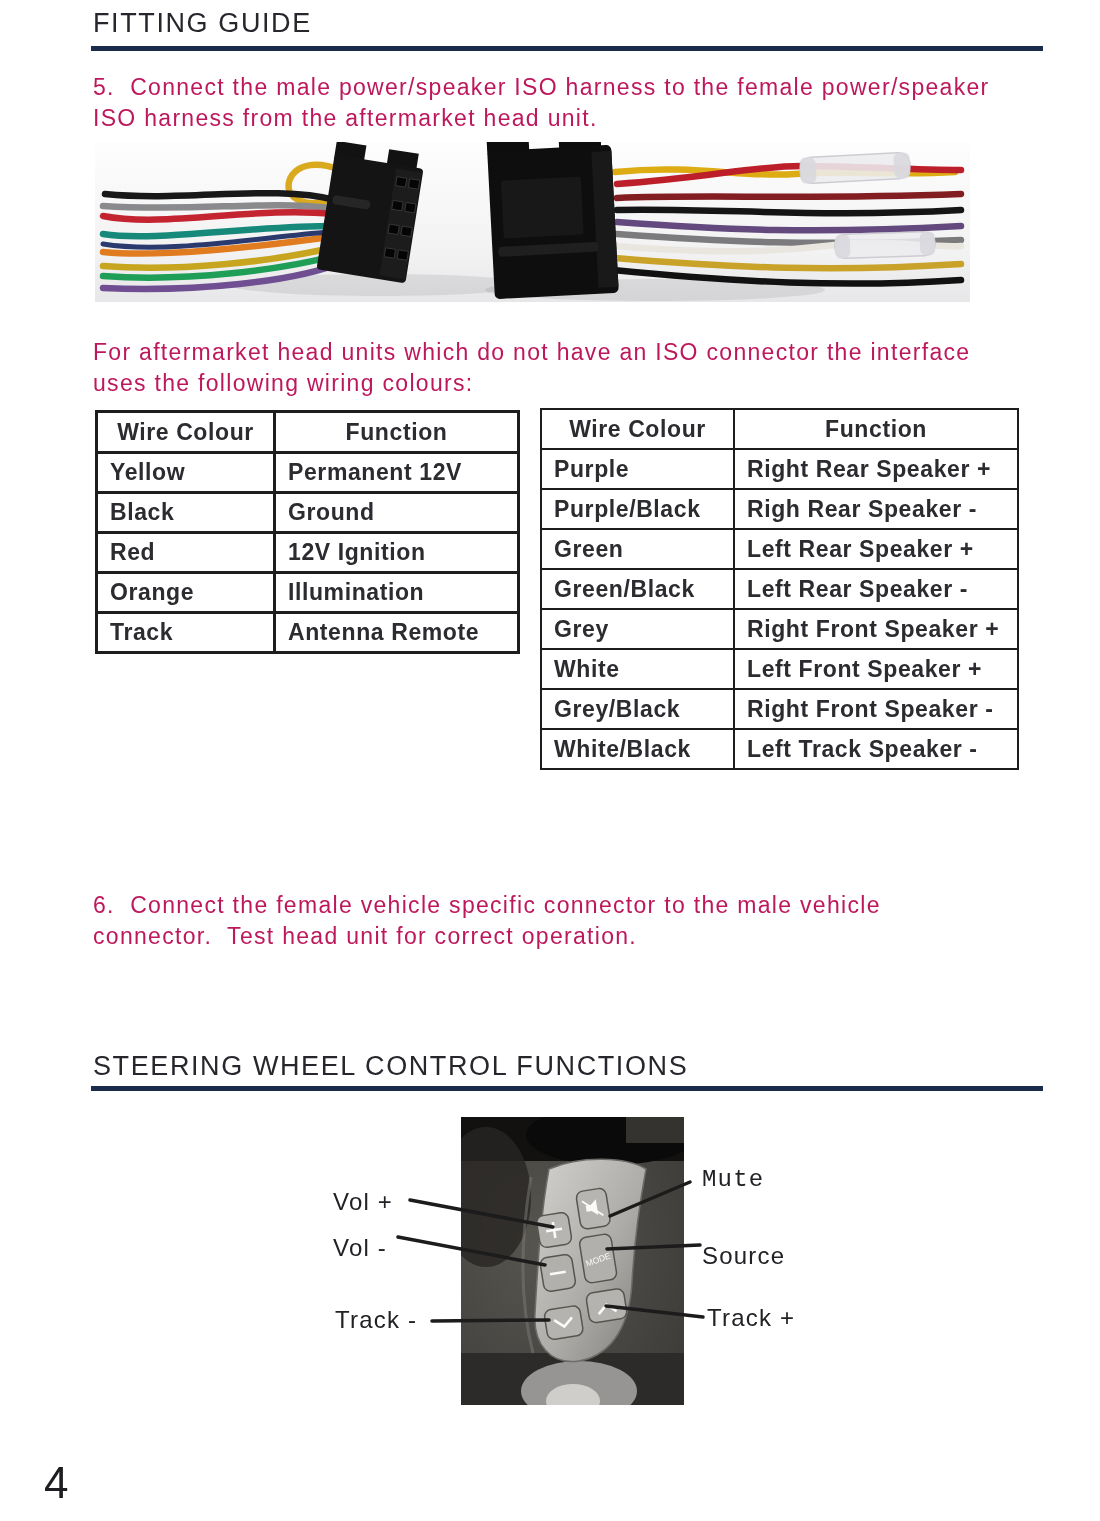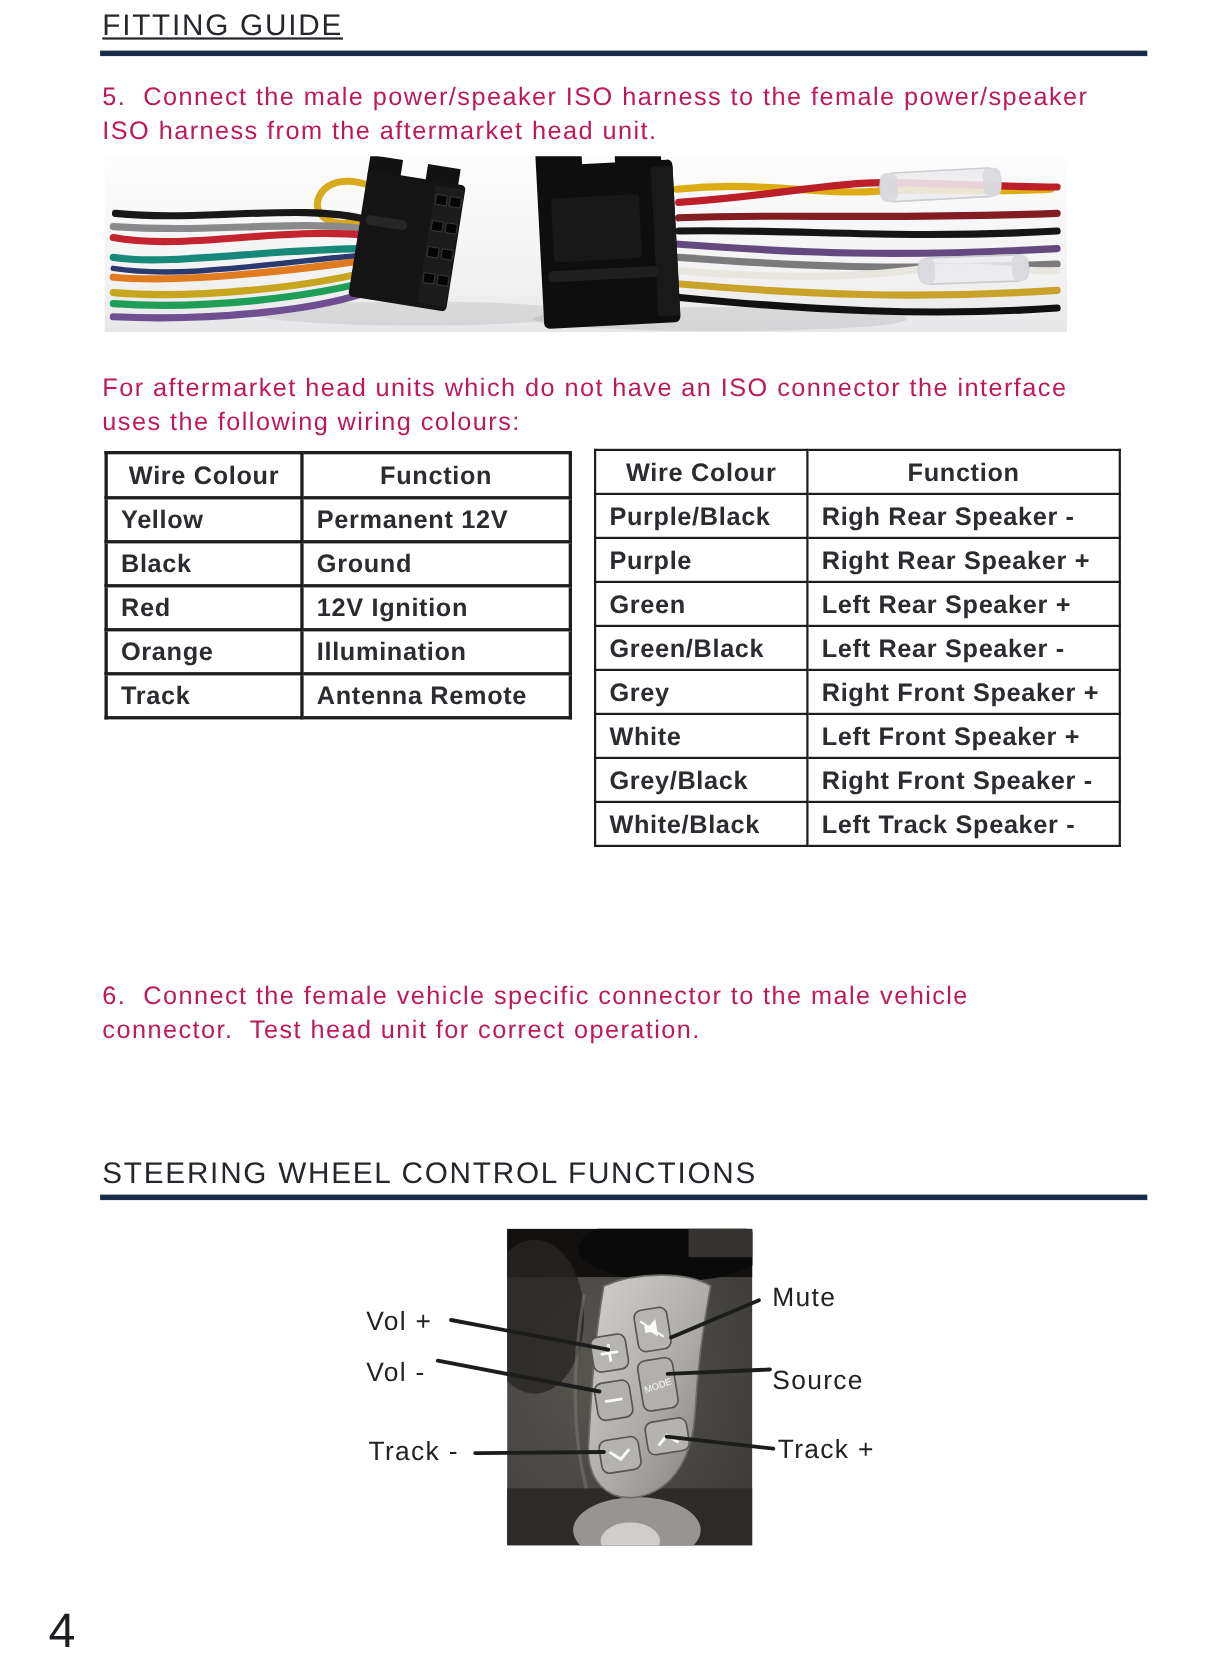--- a/index.html
+++ b/index.html
@@ -32,21 +32,21 @@
   .page-number{
     position:absolute;font-size:44px;letter-spacing:1px;color:#1e1e22;
   }
   svg{display:block;}
 </style>
 </head>
 <body>
 
 <div class="page">
 
-  <h1 class="doc-h abs" style="left:93px;top:8px;text-decoration:underline;">FITTING GUIDE</h1>
+  <h1 class="doc-h abs" style="left:93px;top:8px;">FITTING GUIDE</h1>
   <div class="rule abs" style="left:91px;top:46px;width:952px;"></div>
 
   <p class="body abs" style="left:93px;top:72px;width:990px;">
     <span class="ln">5.  Connect the male power/speaker ISO harness to the female power/speaker</span><br>
     <span class="ln">ISO harness from the aftermarket head unit.</span>
   </p>
 
   <figure class="abs" style="left:95px;top:142px;width:875px;height:160px;">
     <svg width="875" height="160" viewBox="0 0 875 160">
       <defs>
@@ -171,26 +171,26 @@
         <col style="width:284px">
       </colgroup>
     <thead>
       <tr>
         <th>Wire Colour</th>
         <th>Function</th>
       </tr>
     </thead>
     <tbody>
       <tr>
+          <td>Purple</td>
+          <td>Right Rear Speaker +</td>
+        </tr>
+      <tr>
           <td>Purple/Black</td>
           <td>Righ Rear Speaker -</td>
-        </tr>
-      <tr>
-          <td>Purple</td>
-          <td>Right Rear Speaker +</td>
         </tr>
       <tr>
           <td>Green</td>
           <td>Left Rear Speaker +</td>
         </tr>
       <tr>
           <td>Green/Black</td>
           <td>Left Rear Speaker -</td>
         </tr>
       <tr>
@@ -284,20 +284,20 @@
         <line x1="432" y1="211" x2="549" y2="210"></line>
         <line x1="690" y1="72" x2="610" y2="106"></line>
         <line x1="700" y1="135" x2="607" y2="139"></line>
         <line x1="703" y1="207" x2="606" y2="196"></line>
       </g>
     </svg>
 
     <span class="swc-label" style="left:333px;top:78px;">Vol +</span>
     <span class="swc-label" style="left:333px;top:124px;">Vol -</span>
     <span class="swc-label" style="left:335px;top:196px;">Track -</span>
-    <span class="swc-label" style="left:702px;top:56px;">Mute</span>
+    <span class="swc-label" style="left:702px;top:56px;font-family:Liberation Mono, monospace;">Mute</span>
     <span class="swc-label" style="left:702px;top:132px;">Source</span>
     <span class="swc-label" style="left:707px;top:194px;">Track +</span>
   </figure>
 
   <div class="page-number" style="left:44px;top:1458px;">4</div>
 
 </div>
 
 </body></html>

